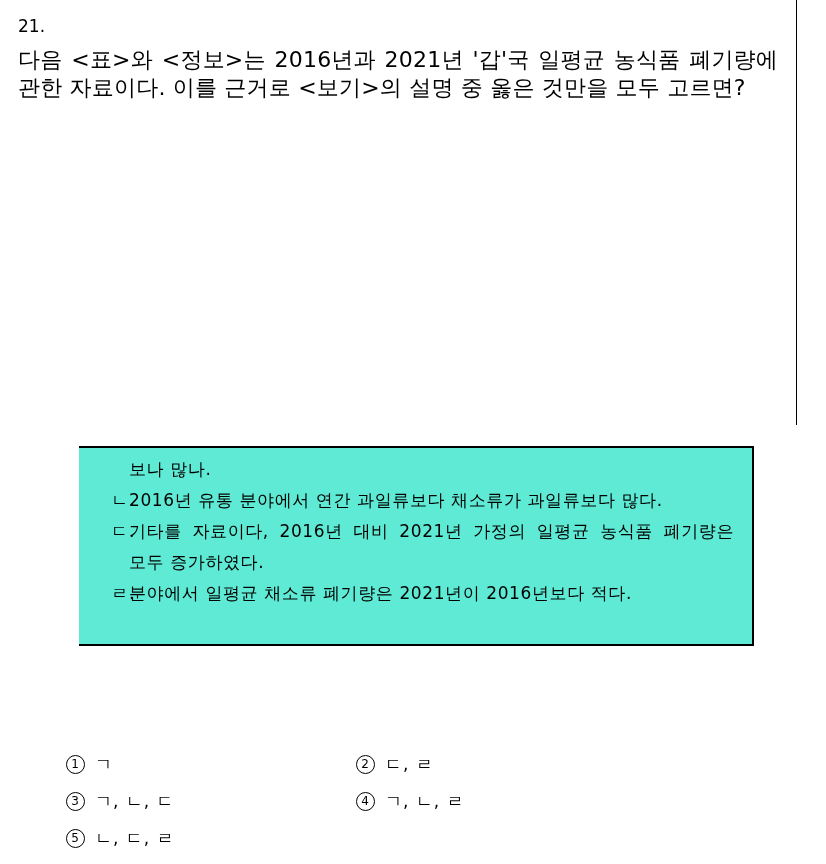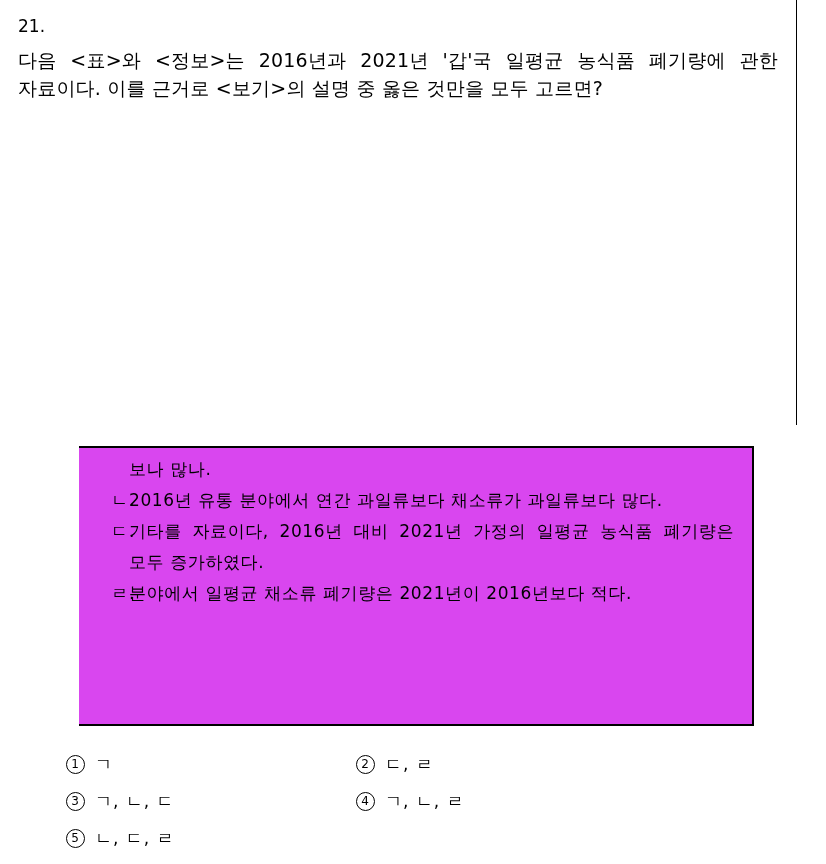--- a/index.html
+++ b/index.html
@@ -30,21 +30,21 @@
     font-size: 17px;
     line-height: 28px;
     width: 34px;
     flex: 0 0 34px;
     text-align: right;
     padding-right: 9px;
     box-sizing: border-box;
     letter-spacing: 0px;
   }
   #question-text {
-    font-size: 19px;
+    font-size: 22px;
     line-height: 28px;
     flex: 1 1 auto;
     text-align: justify;
     text-align-last: left;
     word-break: keep-all;
     letter-spacing: 0.2px;
   }
 
   
   #column-rule {
@@ -55,25 +55,25 @@
     height: 425px;
     background: #000000;
   }
 
   
   #bogi-box {
     position: absolute;
     left: 79px;
     top: 446px;
     width: 675px;
-    height: 280px;
+    height: 200px;
     border: 2px solid #000000;
     border-left: none;
     box-sizing: border-box;
-    background: #d946ef;
+    background: #5eead4;
   }
   .bogi-inner {
     position: absolute;
     left: 0;
     top: 0;
     width: 100%;
     padding: 8px 18px 0 10px;
     box-sizing: border-box;
   }
   .bogi-item {

